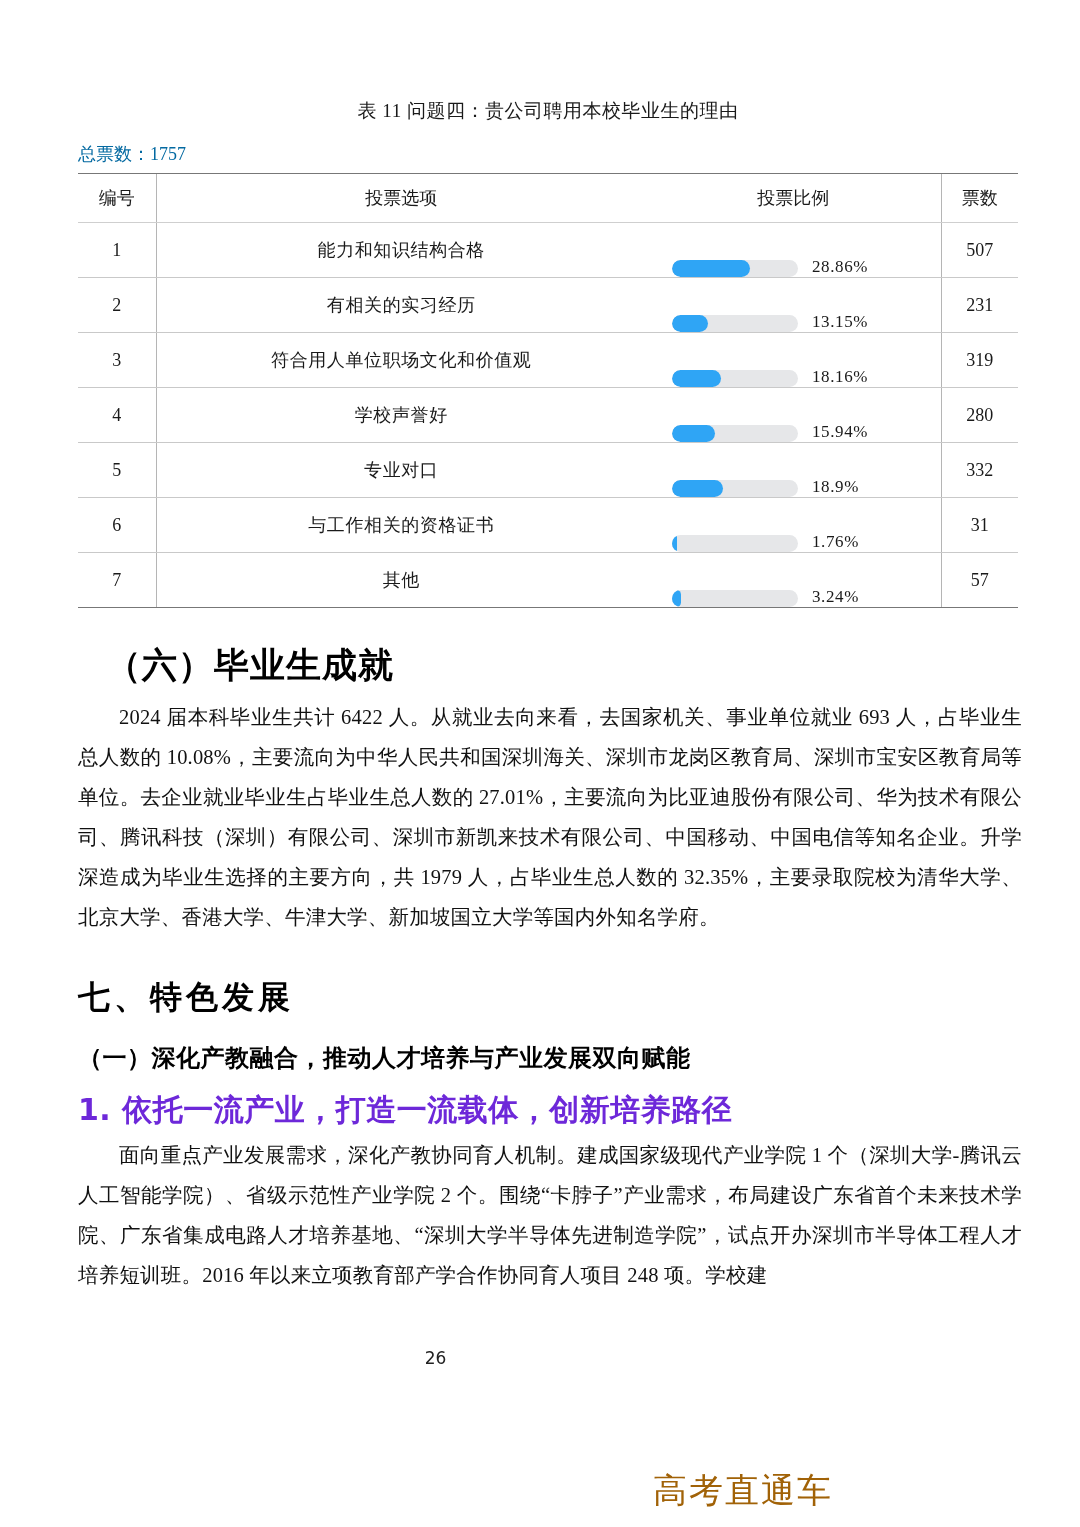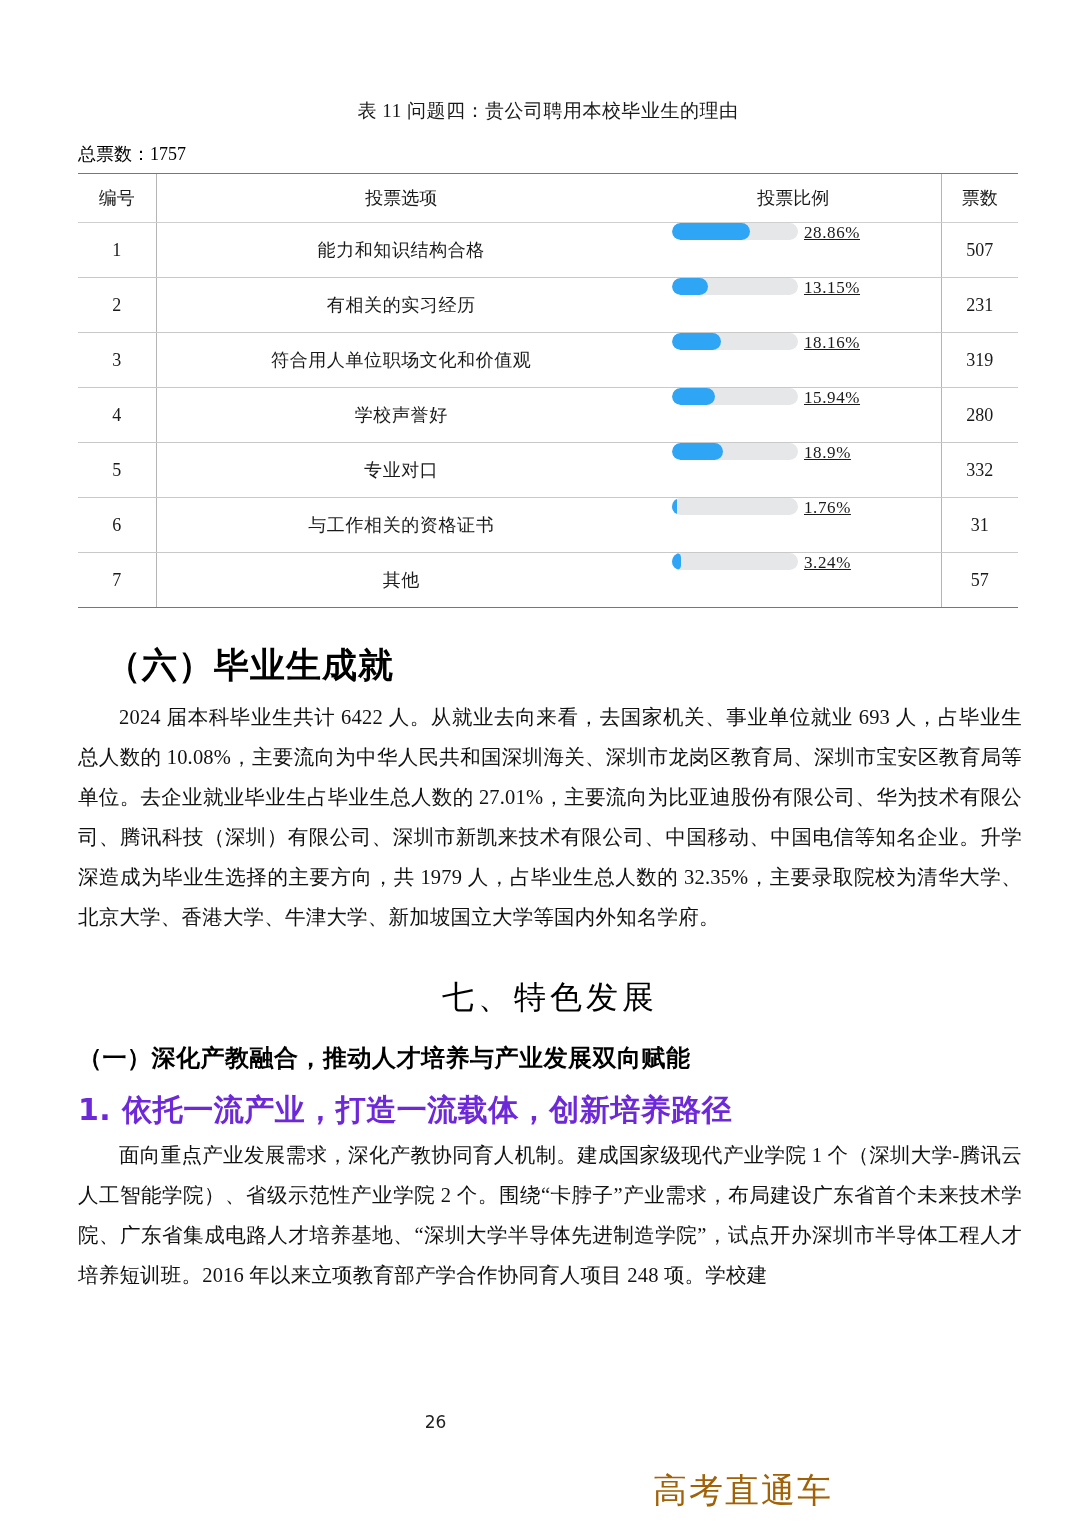--- a/index.html
+++ b/index.html
@@ -36,21 +36,21 @@
     text-align: center;
     font-size: 19px;
     line-height: 26px;
     letter-spacing: 0.5px;
     color: #1a1a1a;
     margin-bottom: 18px;
   }
   .total-votes {
     font-size: 18px;
     line-height: 24px;
-    color: #000000;
+    color: #0369a1;
     margin-bottom: 7px;
     padding-left: 0px;
   }
 
   table.vote-table {
     width: 940px;
     border-collapse: collapse;
     table-layout: fixed;
   }
   table.vote-table col.c-no    { width: 78px; }
@@ -85,26 +85,25 @@
   table.vote-table td.sep-l {
     border-left: 1px solid #b5b5b5;
   }
 
   .cell-no    { font-size: 18px; }
   .cell-opt   { font-size: 19px; letter-spacing: 0.6px; }
   .cell-count { font-size: 18px; margin-left: 46px; }
 
   .ratio-wrap {
     display: flex;
-    align-items: flex-start;
+    align-items: flex-end;
     justify-content: flex-start;
     padding-left: 26px;
-    gap: 6px;
+    gap: 14px;
     height: 100%;
-    text-decoration: underline;
   }
   .bar-track {
     position: relative;
     width: 126px;
     height: 17px;
     background: #e6e7e9;
     border-radius: 9px;
     overflow: hidden;
     flex: 0 0 auto;
   }
@@ -136,22 +135,22 @@
     font-size: 35px;
     font-weight: bold;
     line-height: 40px;
     margin: 0 0 12px 28px;
     letter-spacing: 1px;
     color: #000;
   }
   h1.chapter-head {
     font-family: "DejaVu Sans", "Liberation Sans", sans-serif;
     font-size: 32px;
-    font-weight: normal;
-    text-align: center;
+    font-weight: bold;
+    text-align: left;
     line-height: 48px;
     margin: 36px 0 18px 0;
     letter-spacing: 4px;
     color: #000;
   }
   h3.sub-head {
     font-family: "DejaVu Sans", "Liberation Sans", sans-serif;
     font-size: 24px;
     font-weight: bold;
     line-height: 38px;
@@ -177,21 +176,21 @@
     text-indent: 2em;
     letter-spacing: 0.2px;
     color: #111;
   }
 
   
   .page-number {
     position: absolute;
     left: 0;
     right: 0;
-    top: 1412px;
+    top: 1348px;
     text-align: center;
     font-family: "DejaVu Sans", "Liberation Sans", sans-serif;
     font-size: 17px;
     color: #222;
   }
   .watermark {
     position: absolute;
     right: 38px;
     top: 1468px;
     font-family: "DejaVu Sans", "Liberation Sans", sans-serif;

